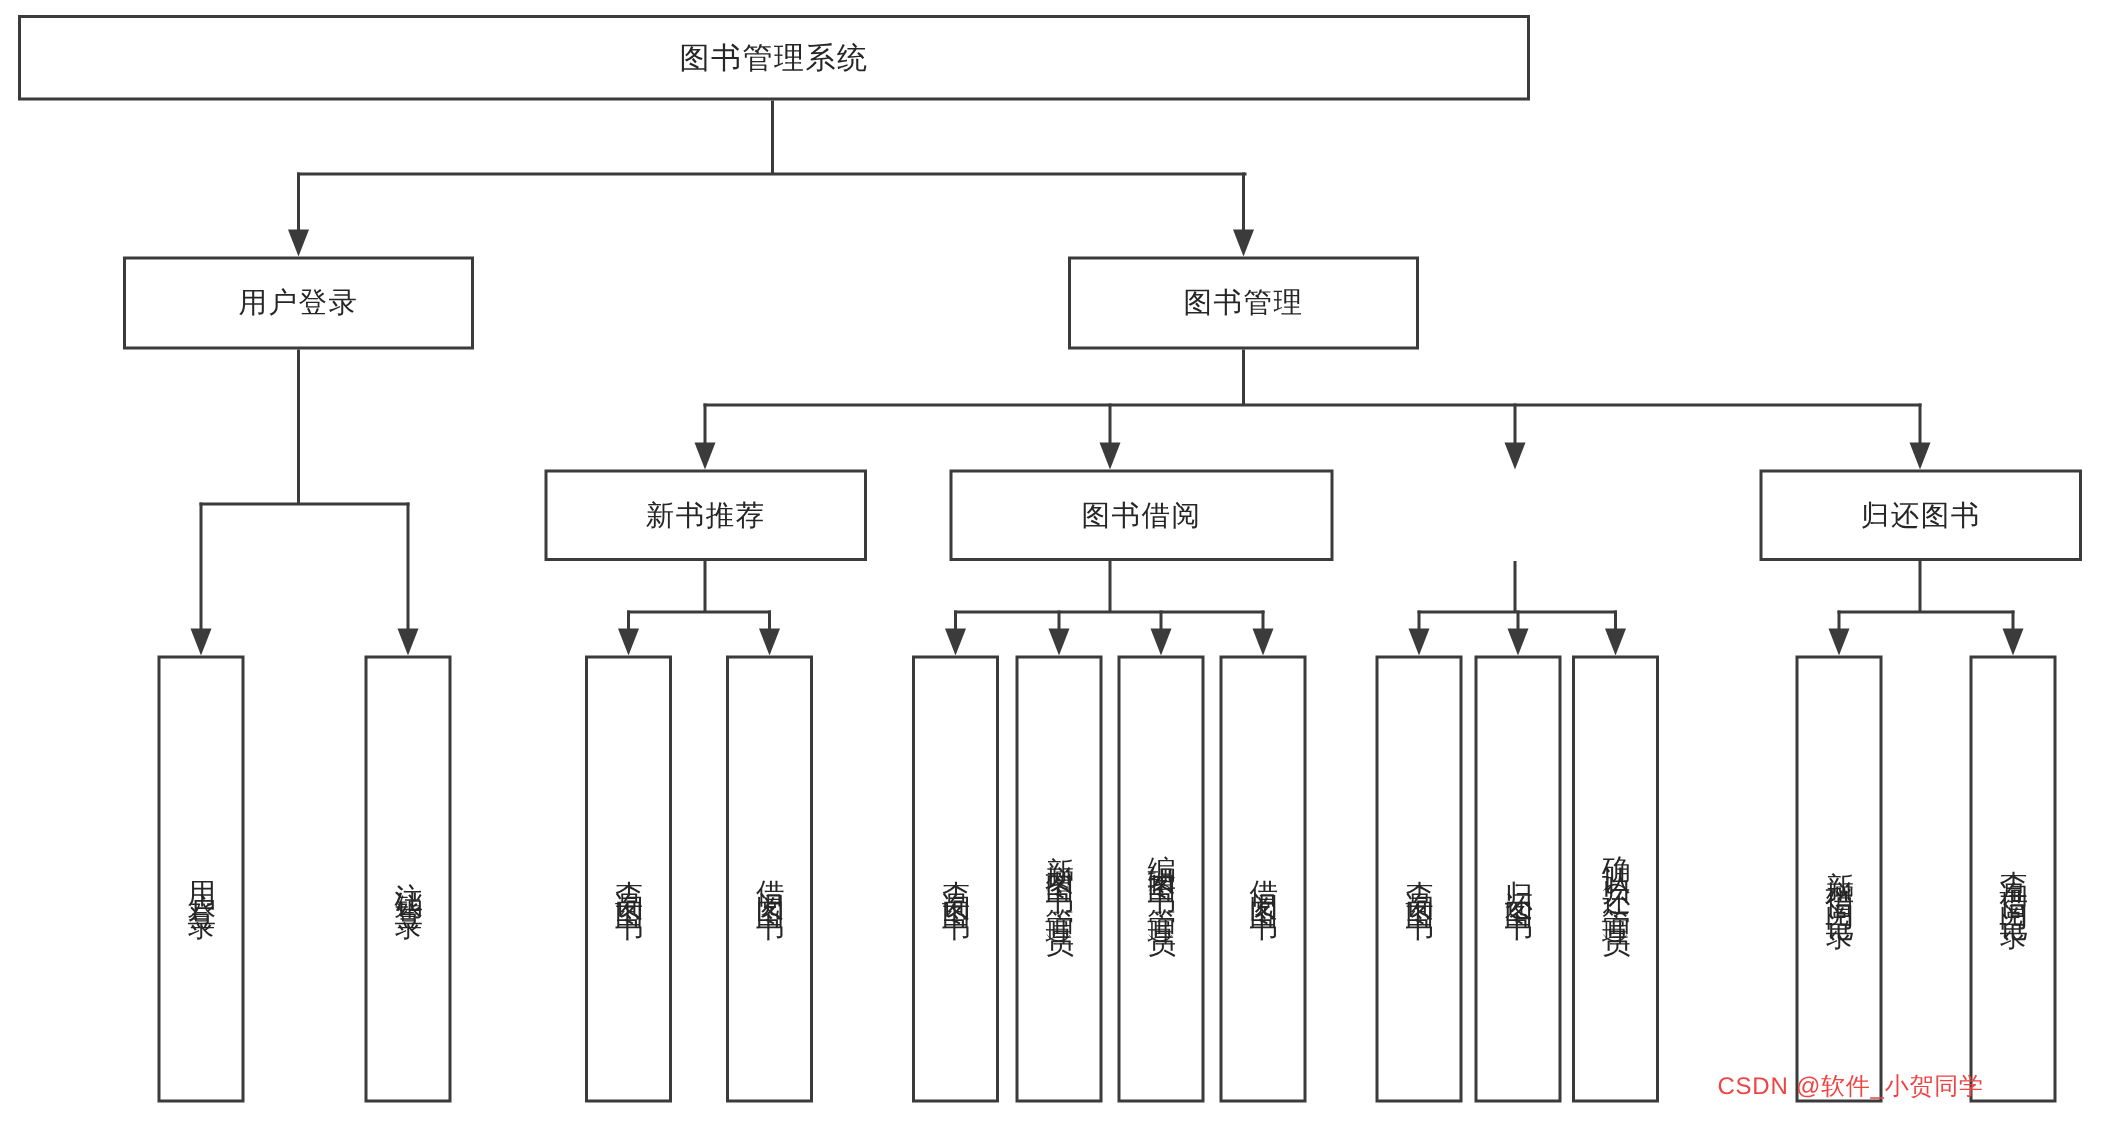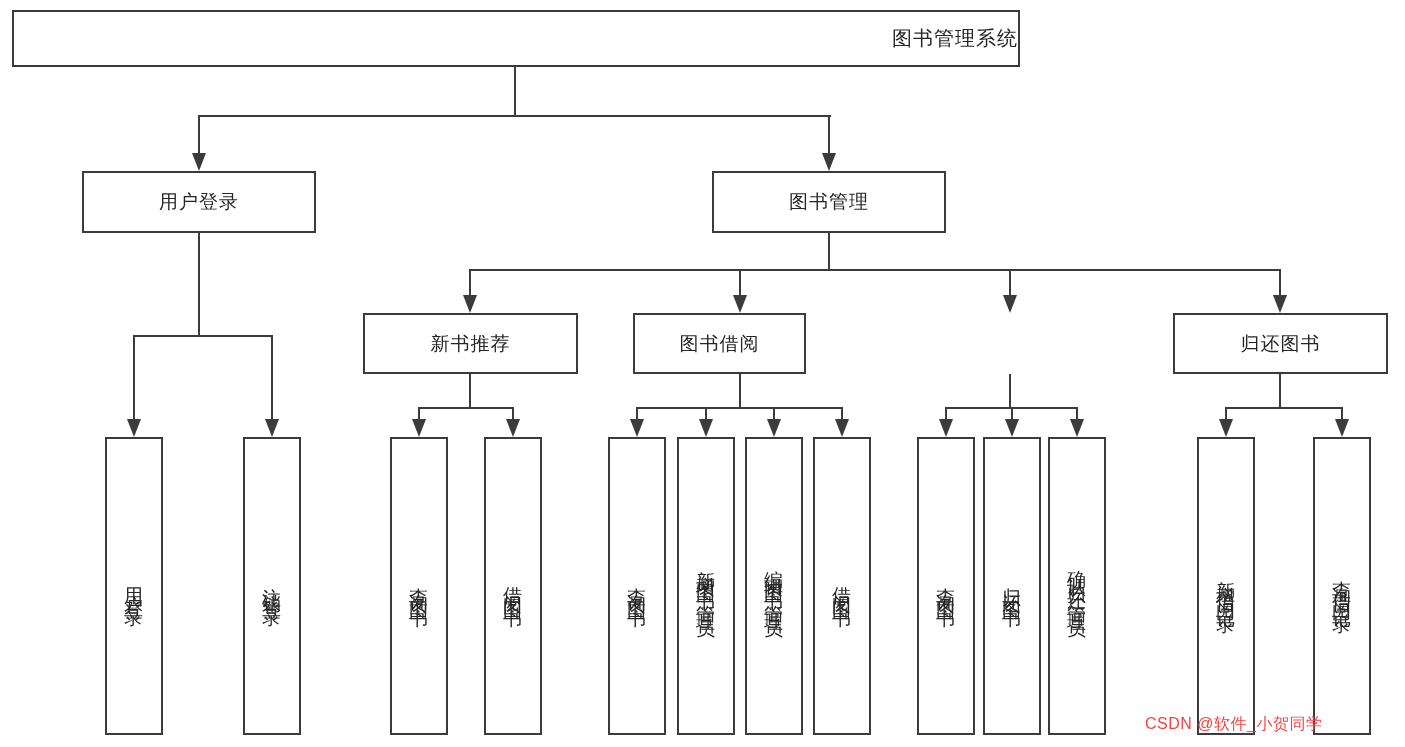--- a/index.html
+++ b/index.html
@@ -52,21 +52,21 @@
     color: #ef4444;
     letter-spacing: 0.5px;
     white-space: nowrap;
   }
 </style>
 </head>
 <body>
 
 <div class="canvas">
 
-  <div class="box hbox root" style="left:12px; top:10px; width:1008px; height:57px;justify-content:flex-end;">
+  <div class="box hbox root" style="left:12px; top:10px; width:1008px; height:57px;">
     <span>图书管理系统</span>
   </div>
 
   <div>
     <div class="ln" style="left:514px; top:67px; width:2px; height:49px;"></div>
     <div class="ln" style="left:198px; top:115px; width:633px; height:2px;"></div>
     <div class="ln" style="left:198px; top:115px; width:2px; height:40px;"></div>
     <div class="ln" style="left:828px; top:115px; width:2px; height:40px;"></div>
     <div class="arr" style="left:192px; top:153px;"></div>
     <div class="arr" style="left:822px; top:153px;"></div>
@@ -97,21 +97,21 @@
     <div class="ln" style="left:1279px; top:269px; width:2px; height:28px;"></div>
     <div class="arr" style="left:463px; top:295px;"></div>
     <div class="arr" style="left:733px; top:295px;"></div>
     <div class="arr" style="left:1003px; top:295px;"></div>
     <div class="arr" style="left:1273px; top:295px;"></div>
   </div>
 
   <div class="box hbox" style="left:363px; top:313px; width:215px; height:61px;">
     <span>新书推荐</span>
   </div>
-  <div class="box hbox" style="left:633px; top:313px; width:173px; height:61px;">
+  <div class="box hbox" style="left:633px; top:313px; width:256px; height:61px;">
     <span>图书借阅</span>
   </div>
   <div class="box hbox" style="left:1173px; top:313px; width:215px; height:61px;">
     <span>归还图书</span>
   </div>
 
   <div>
     <div class="ln" style="left:469px; top:374px; width:2px; height:34px;"></div>
     <div class="ln" style="left:418px; top:407px; width:96px; height:2px;"></div>
     <div class="ln" style="left:418px; top:407px; width:2px; height:14px;"></div>

